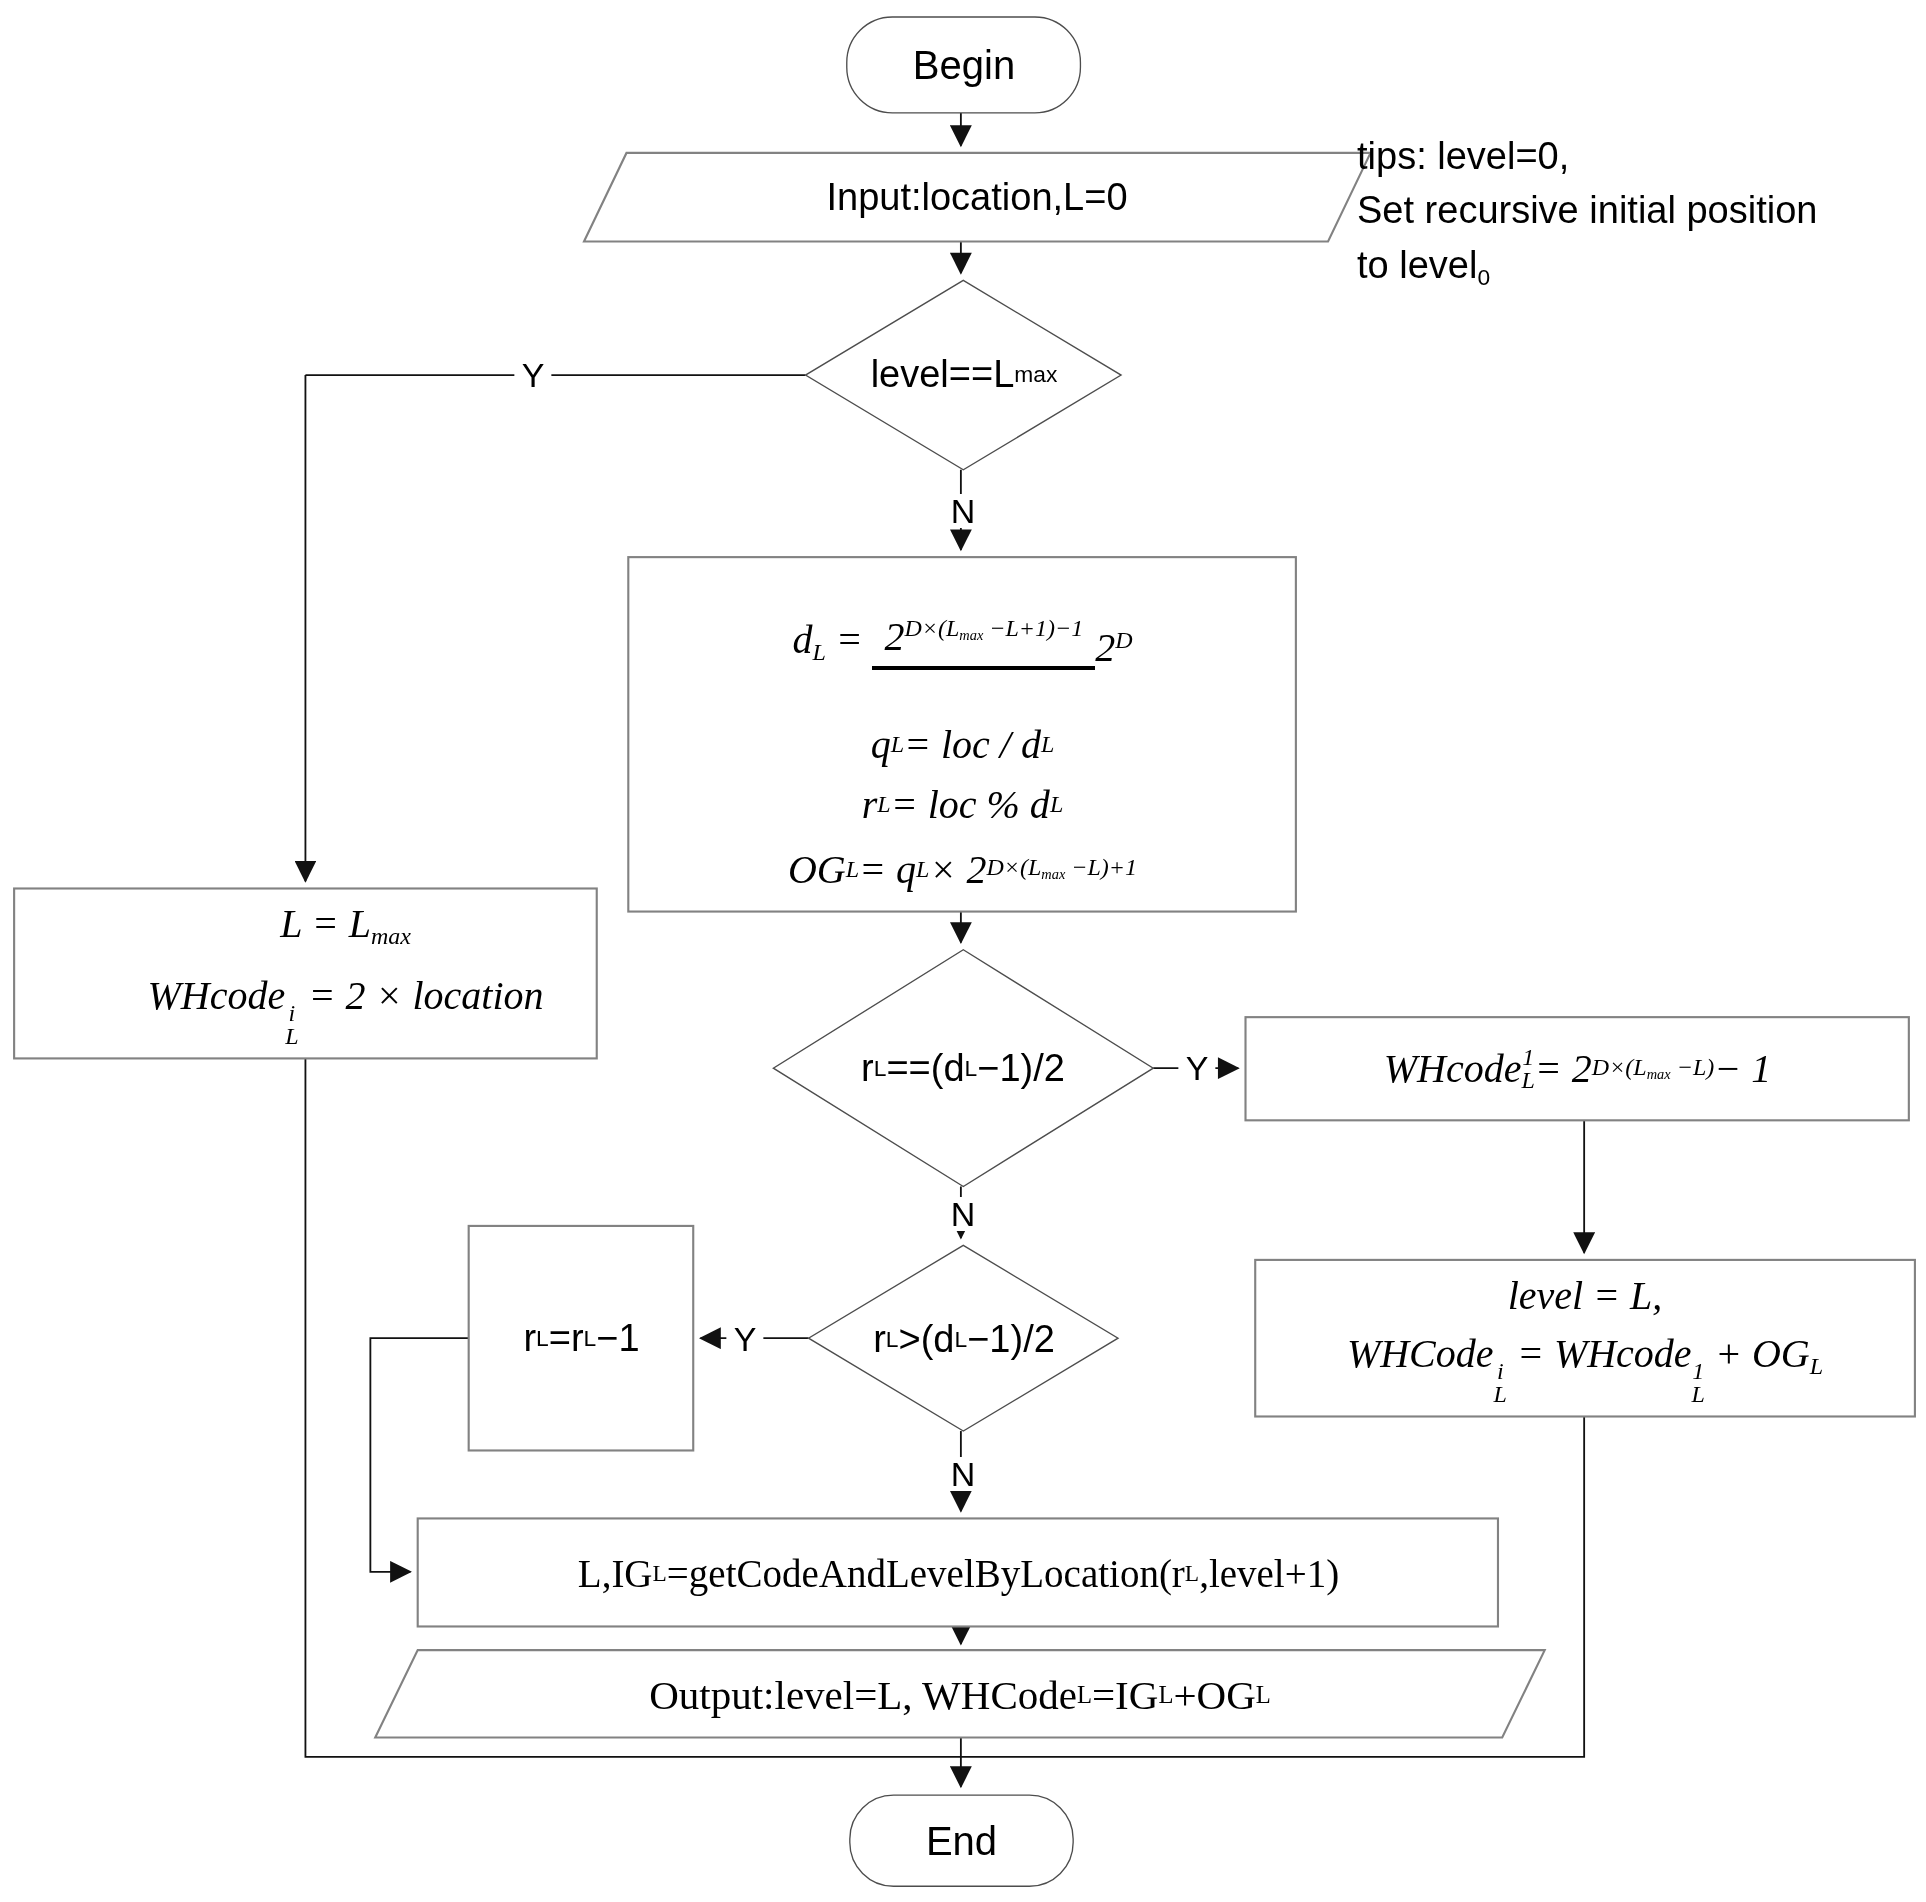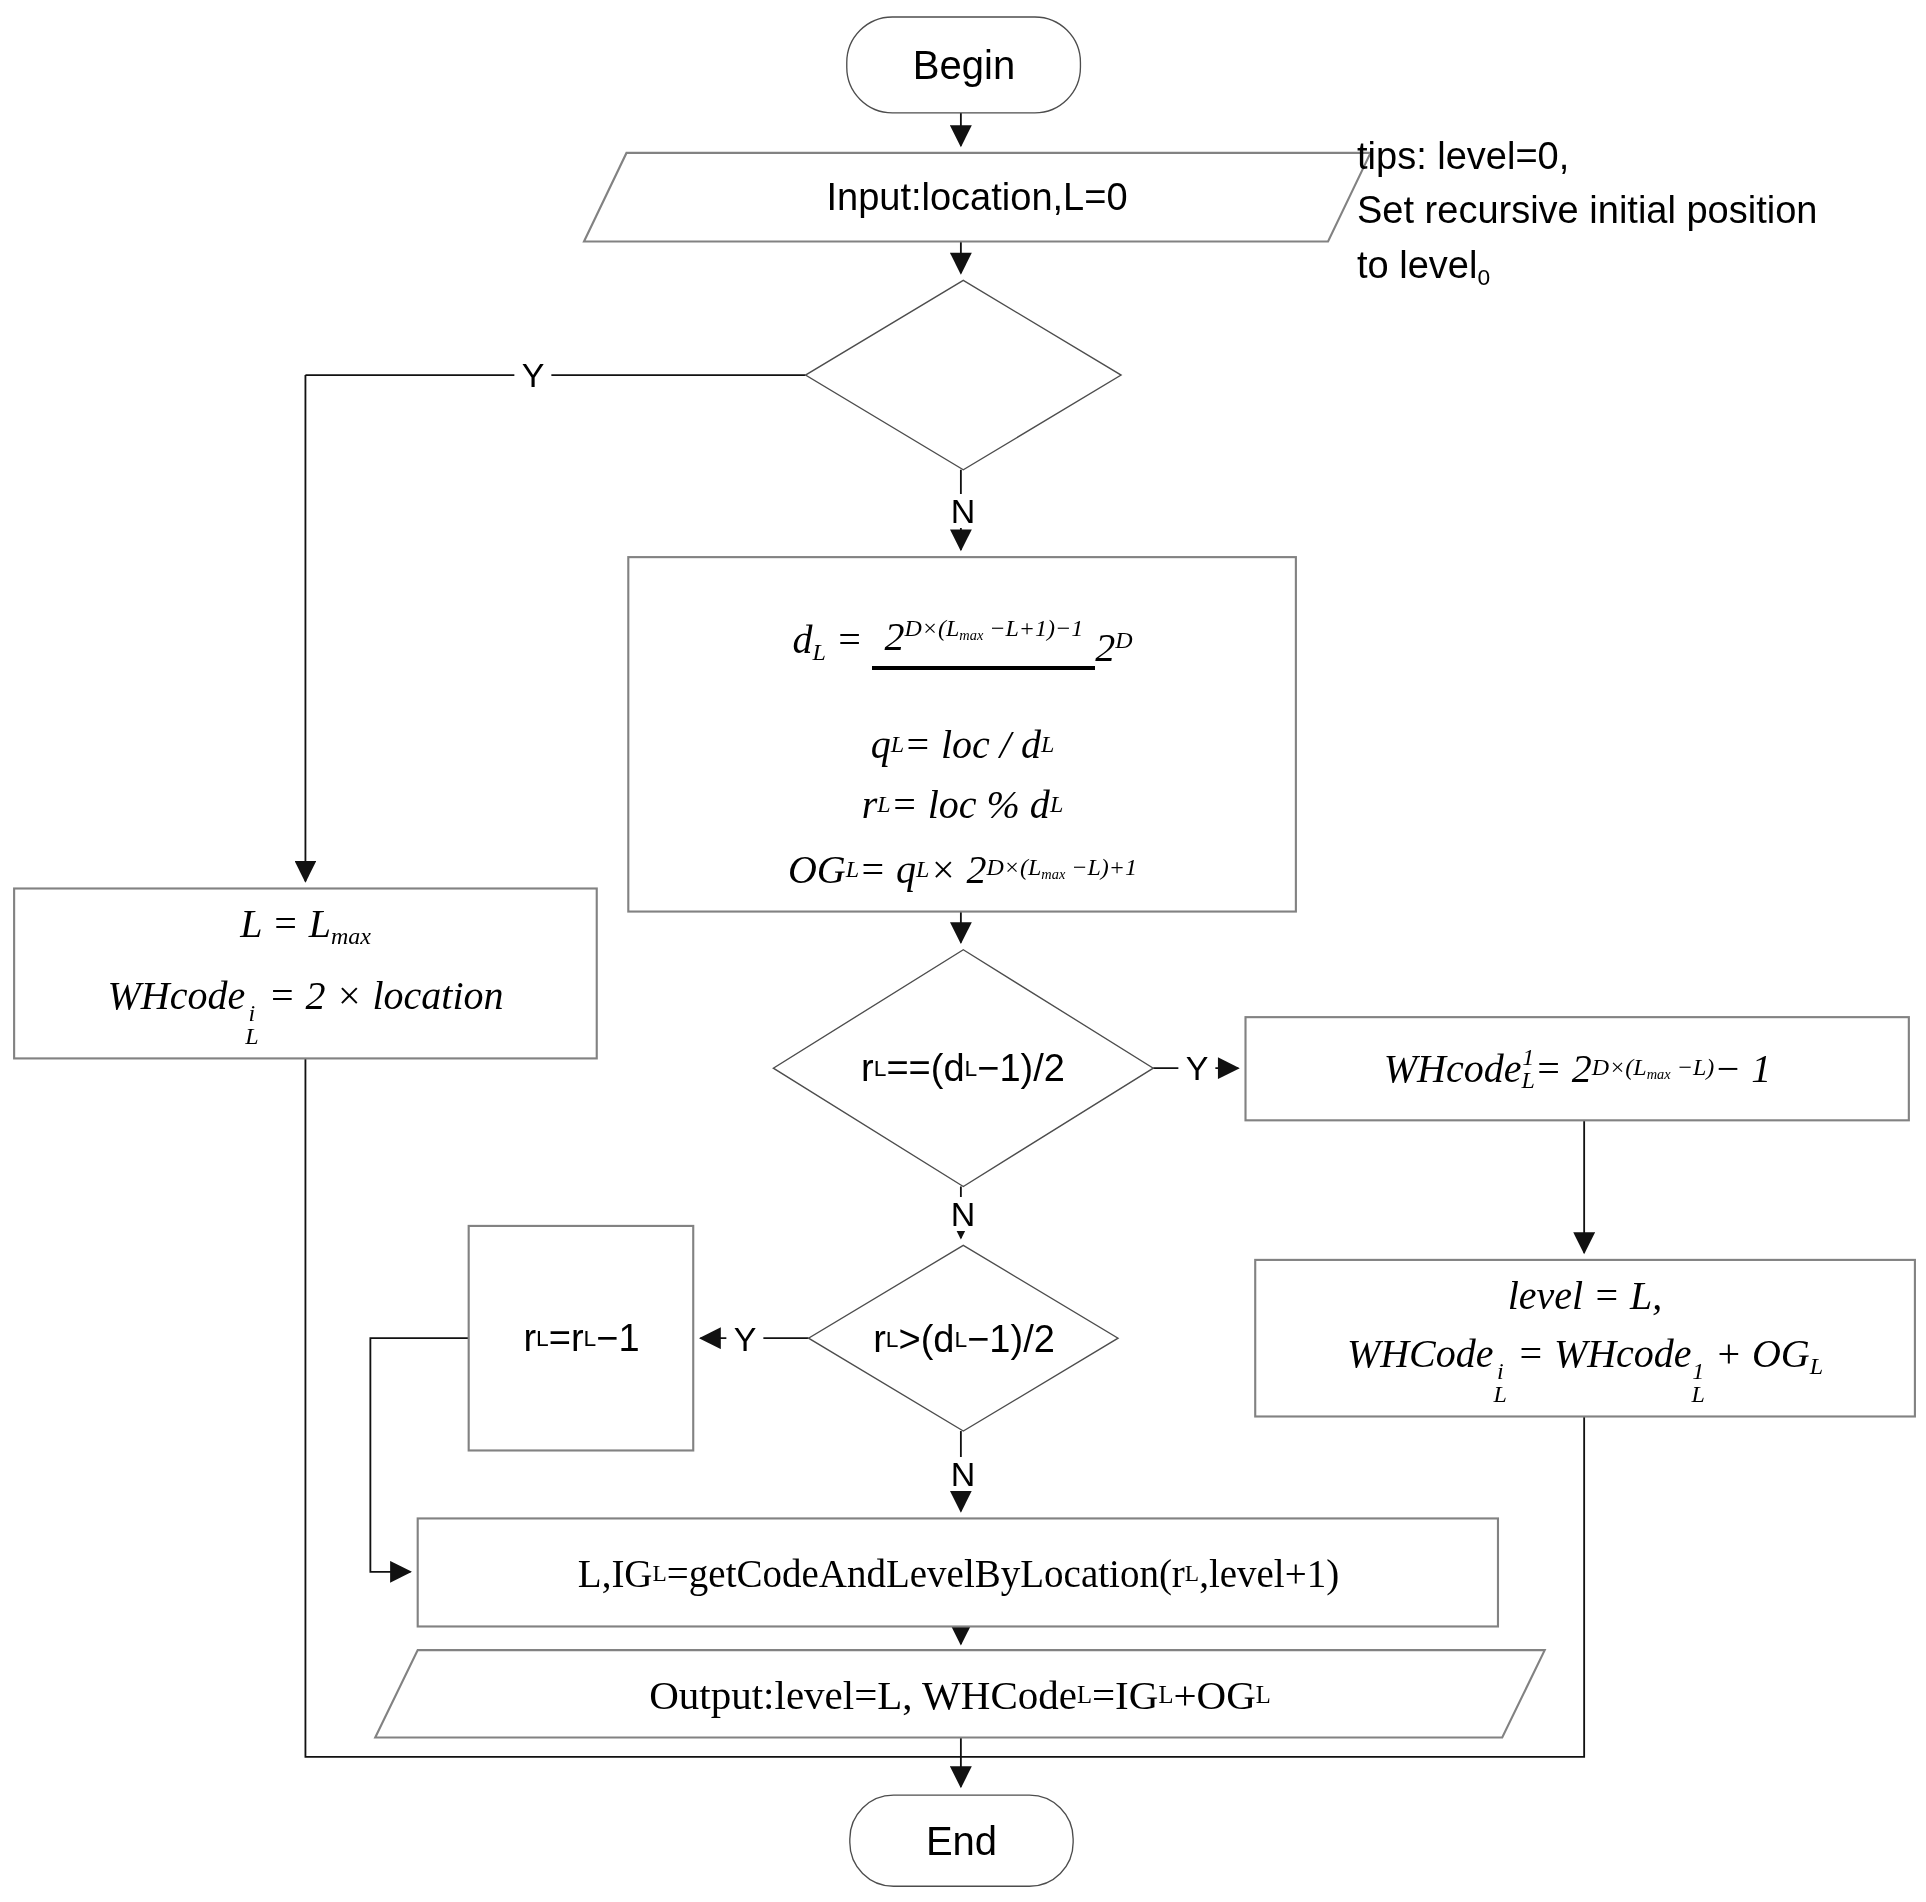--- a/index.html
+++ b/index.html
@@ -22,21 +22,21 @@
   .tips div{white-space:nowrap;}
   .elabel{position:absolute;transform:translate(-50%,-50%);background:#fff;
           padding:0 7.3px;font-size:34px;line-height:1;}
   .m-sub{font-size:.6em;vertical-align:-.3em;}
   .m-sup{font-size:.6em;vertical-align:.55em;}
   .m-ss{display:inline-flex;flex-direction:column;font-size:.6em;line-height:.95;
         vertical-align:-.5em;text-align:center;}
   .frac{display:inline-flex;flex-direction:row;align-items:center;margin-left:9.7px;}
   .fnum{padding:0 12px 6px;border-bottom:4.2px solid #000;}
   .fden{padding-top:12px;}
-  .gap36{gap:22px;}
+  .gap36{gap:22px;padding-left:40px;}
   .gap30{gap:11px;}
   b{font-weight:normal;}
 </style>
 </head>
 <body>
 
 <div class="stage">
 
   <svg width="1926" height="1902" viewBox="0 0 3173 3134">
     <defs>
@@ -83,20 +83,21 @@
   <div class="node big" style="left:847px;top:17px;width:234px;height:96px;">Begin</div>
 
   <div class="node sans" style="left:626px;top:153px;width:702px;height:89px;"><b>Input:</b> location,L=0</div>
 
   <div class="tips" style="left:1357px;top:129px;width:568px;">
     <div><b>tips:</b> level=0,</div>
     <div>Set recursive initial position</div>
     <div>to level<span class="m-sub">0</span></div>
   </div>
 
+  <div class="node sans" style="left:806px;top:280px;width:316px;height:189px;">level==L<span class="m-sub">max</span></div>
 
   <div class="node math" style="left:659px;top:571px;width:607px;height:140px;">
     <span>d<span class="m-sub">L</span> =</span>
     <span class="frac">
       <span class="fnum">2<span class="m-sup">D×(L<span class="m-sub">max</span> −L+1)−1</span></span>
       <span class="fden">2<span class="m-sup">D</span></span>
     </span>
   </div>
   <div class="node math" style="left:659px;top:716px;width:607px;height:56px;">q<span class="m-sub">L</span> = loc / d<span class="m-sub">L</span></div>
   <div class="node math" style="left:659px;top:776px;width:607px;height:56px;">r<span class="m-sub">L</span> = loc % d<span class="m-sub">L</span></div>

